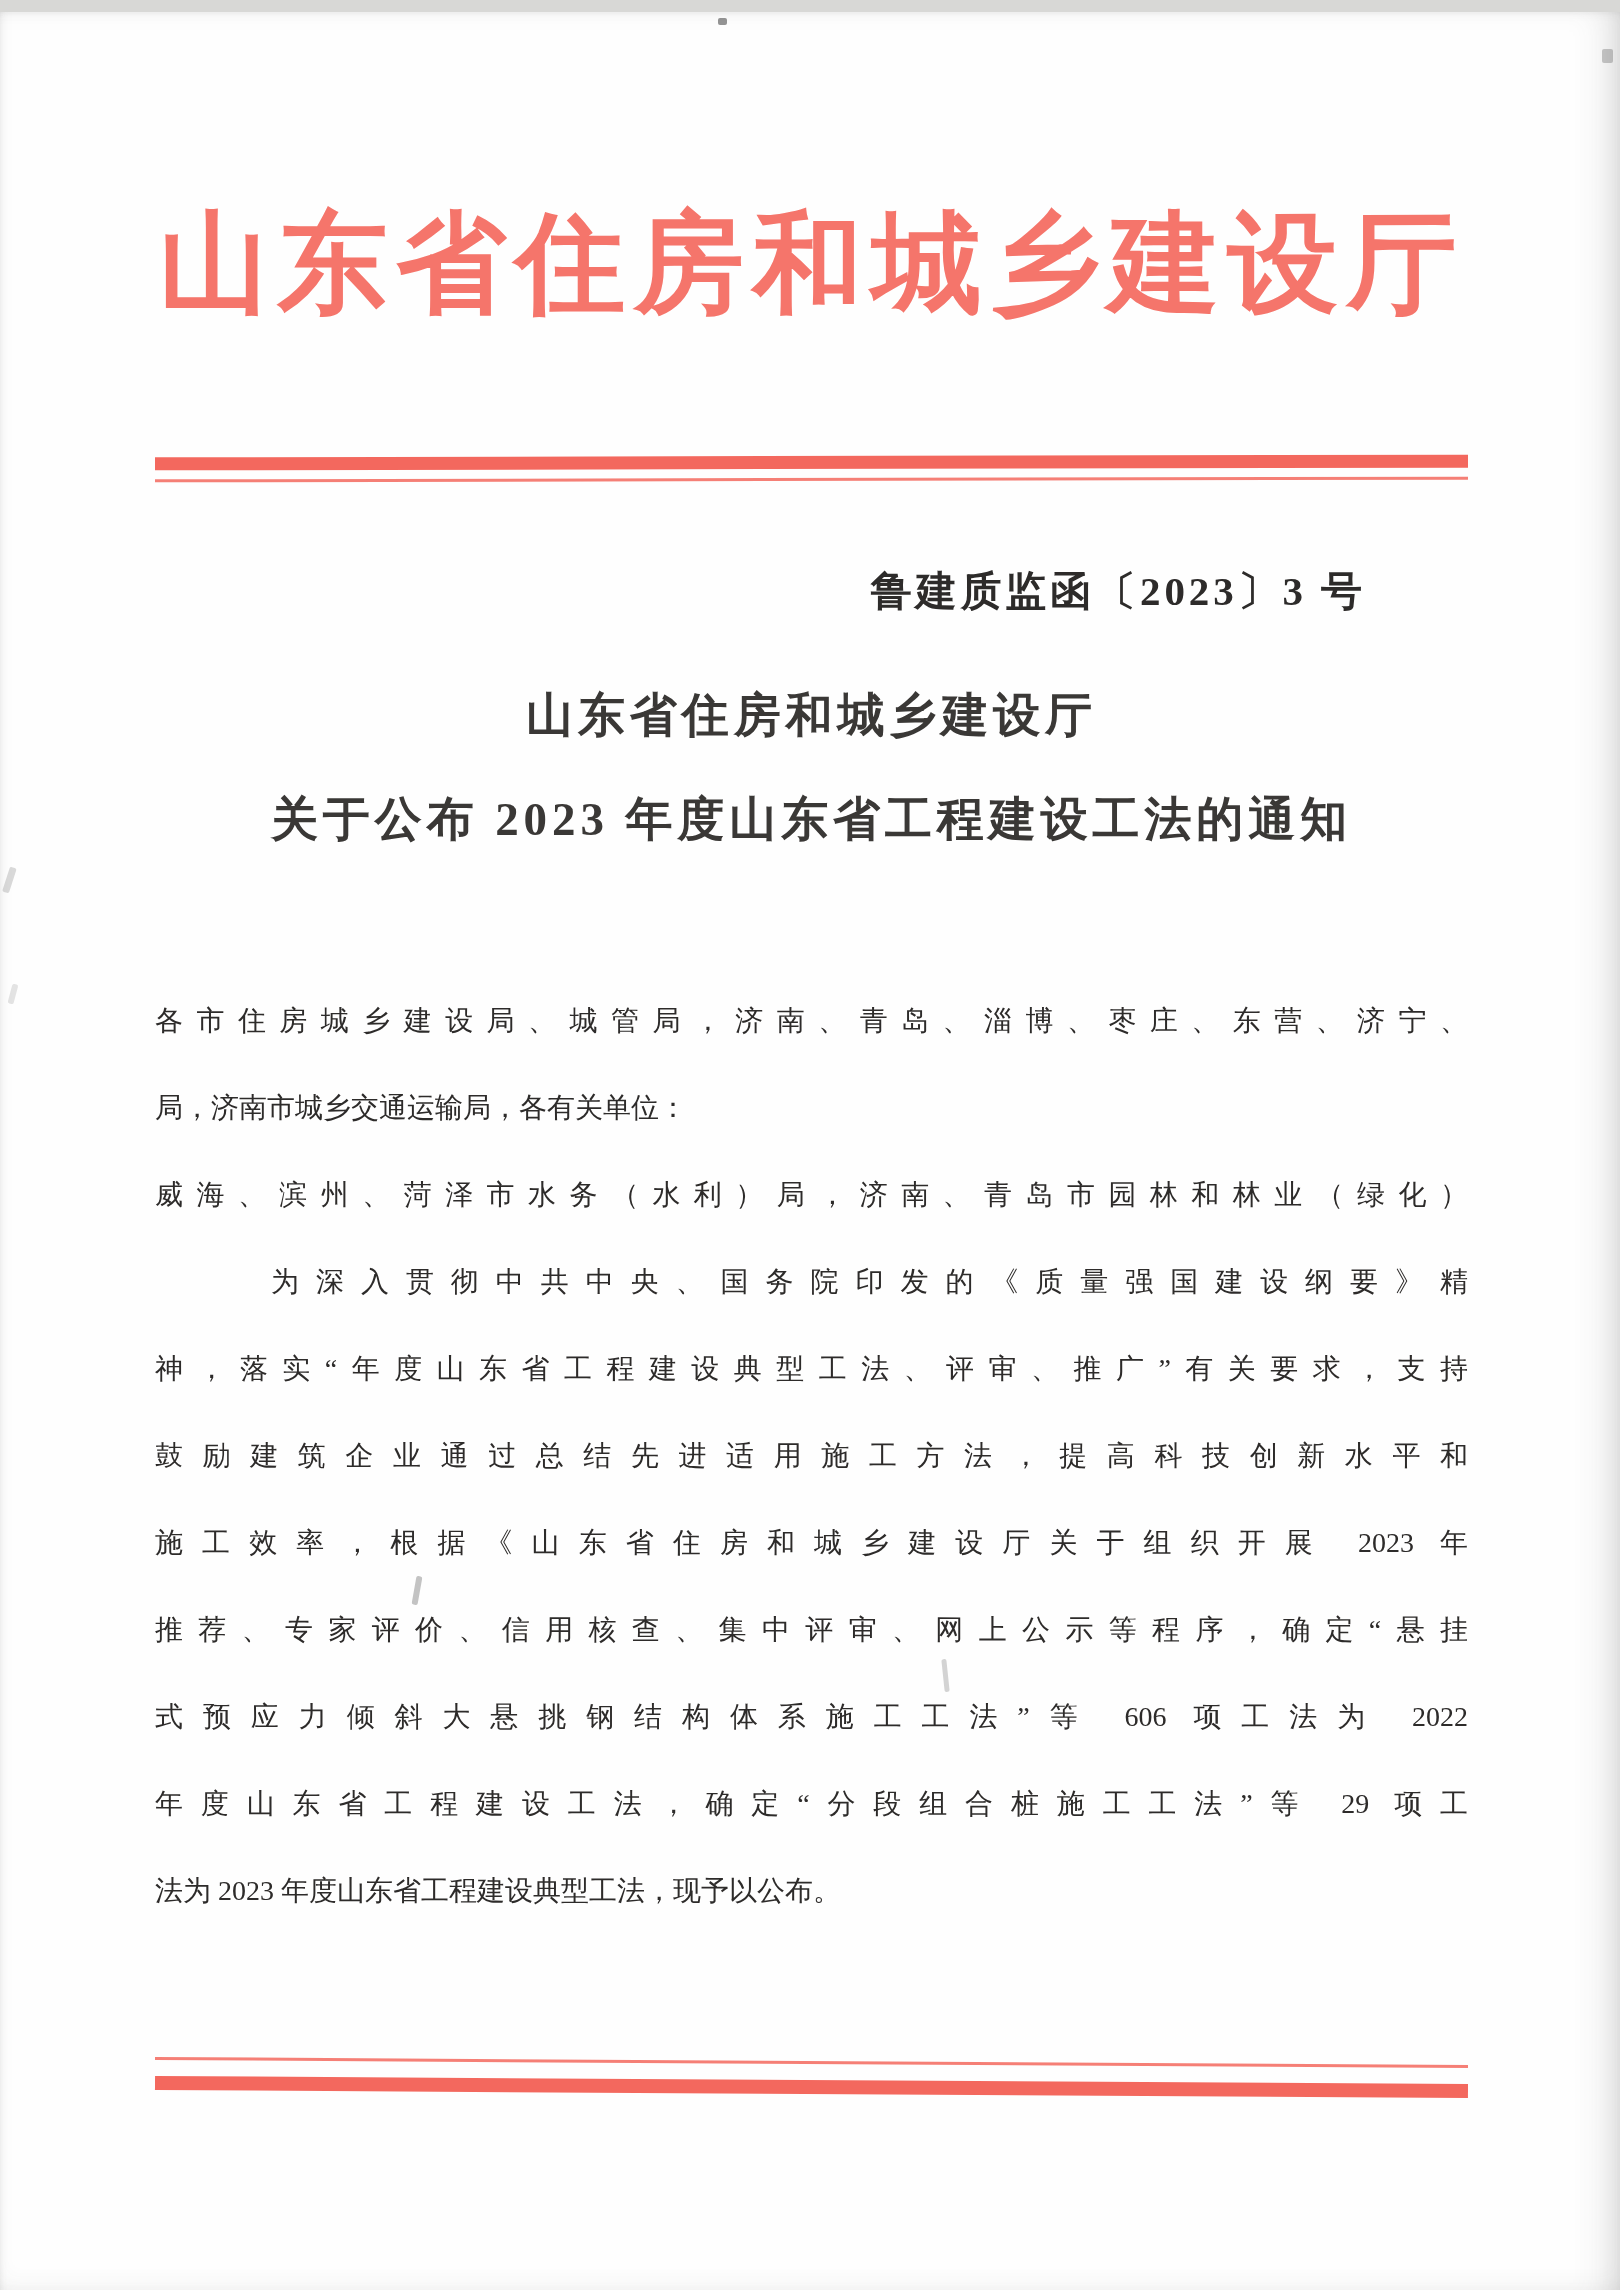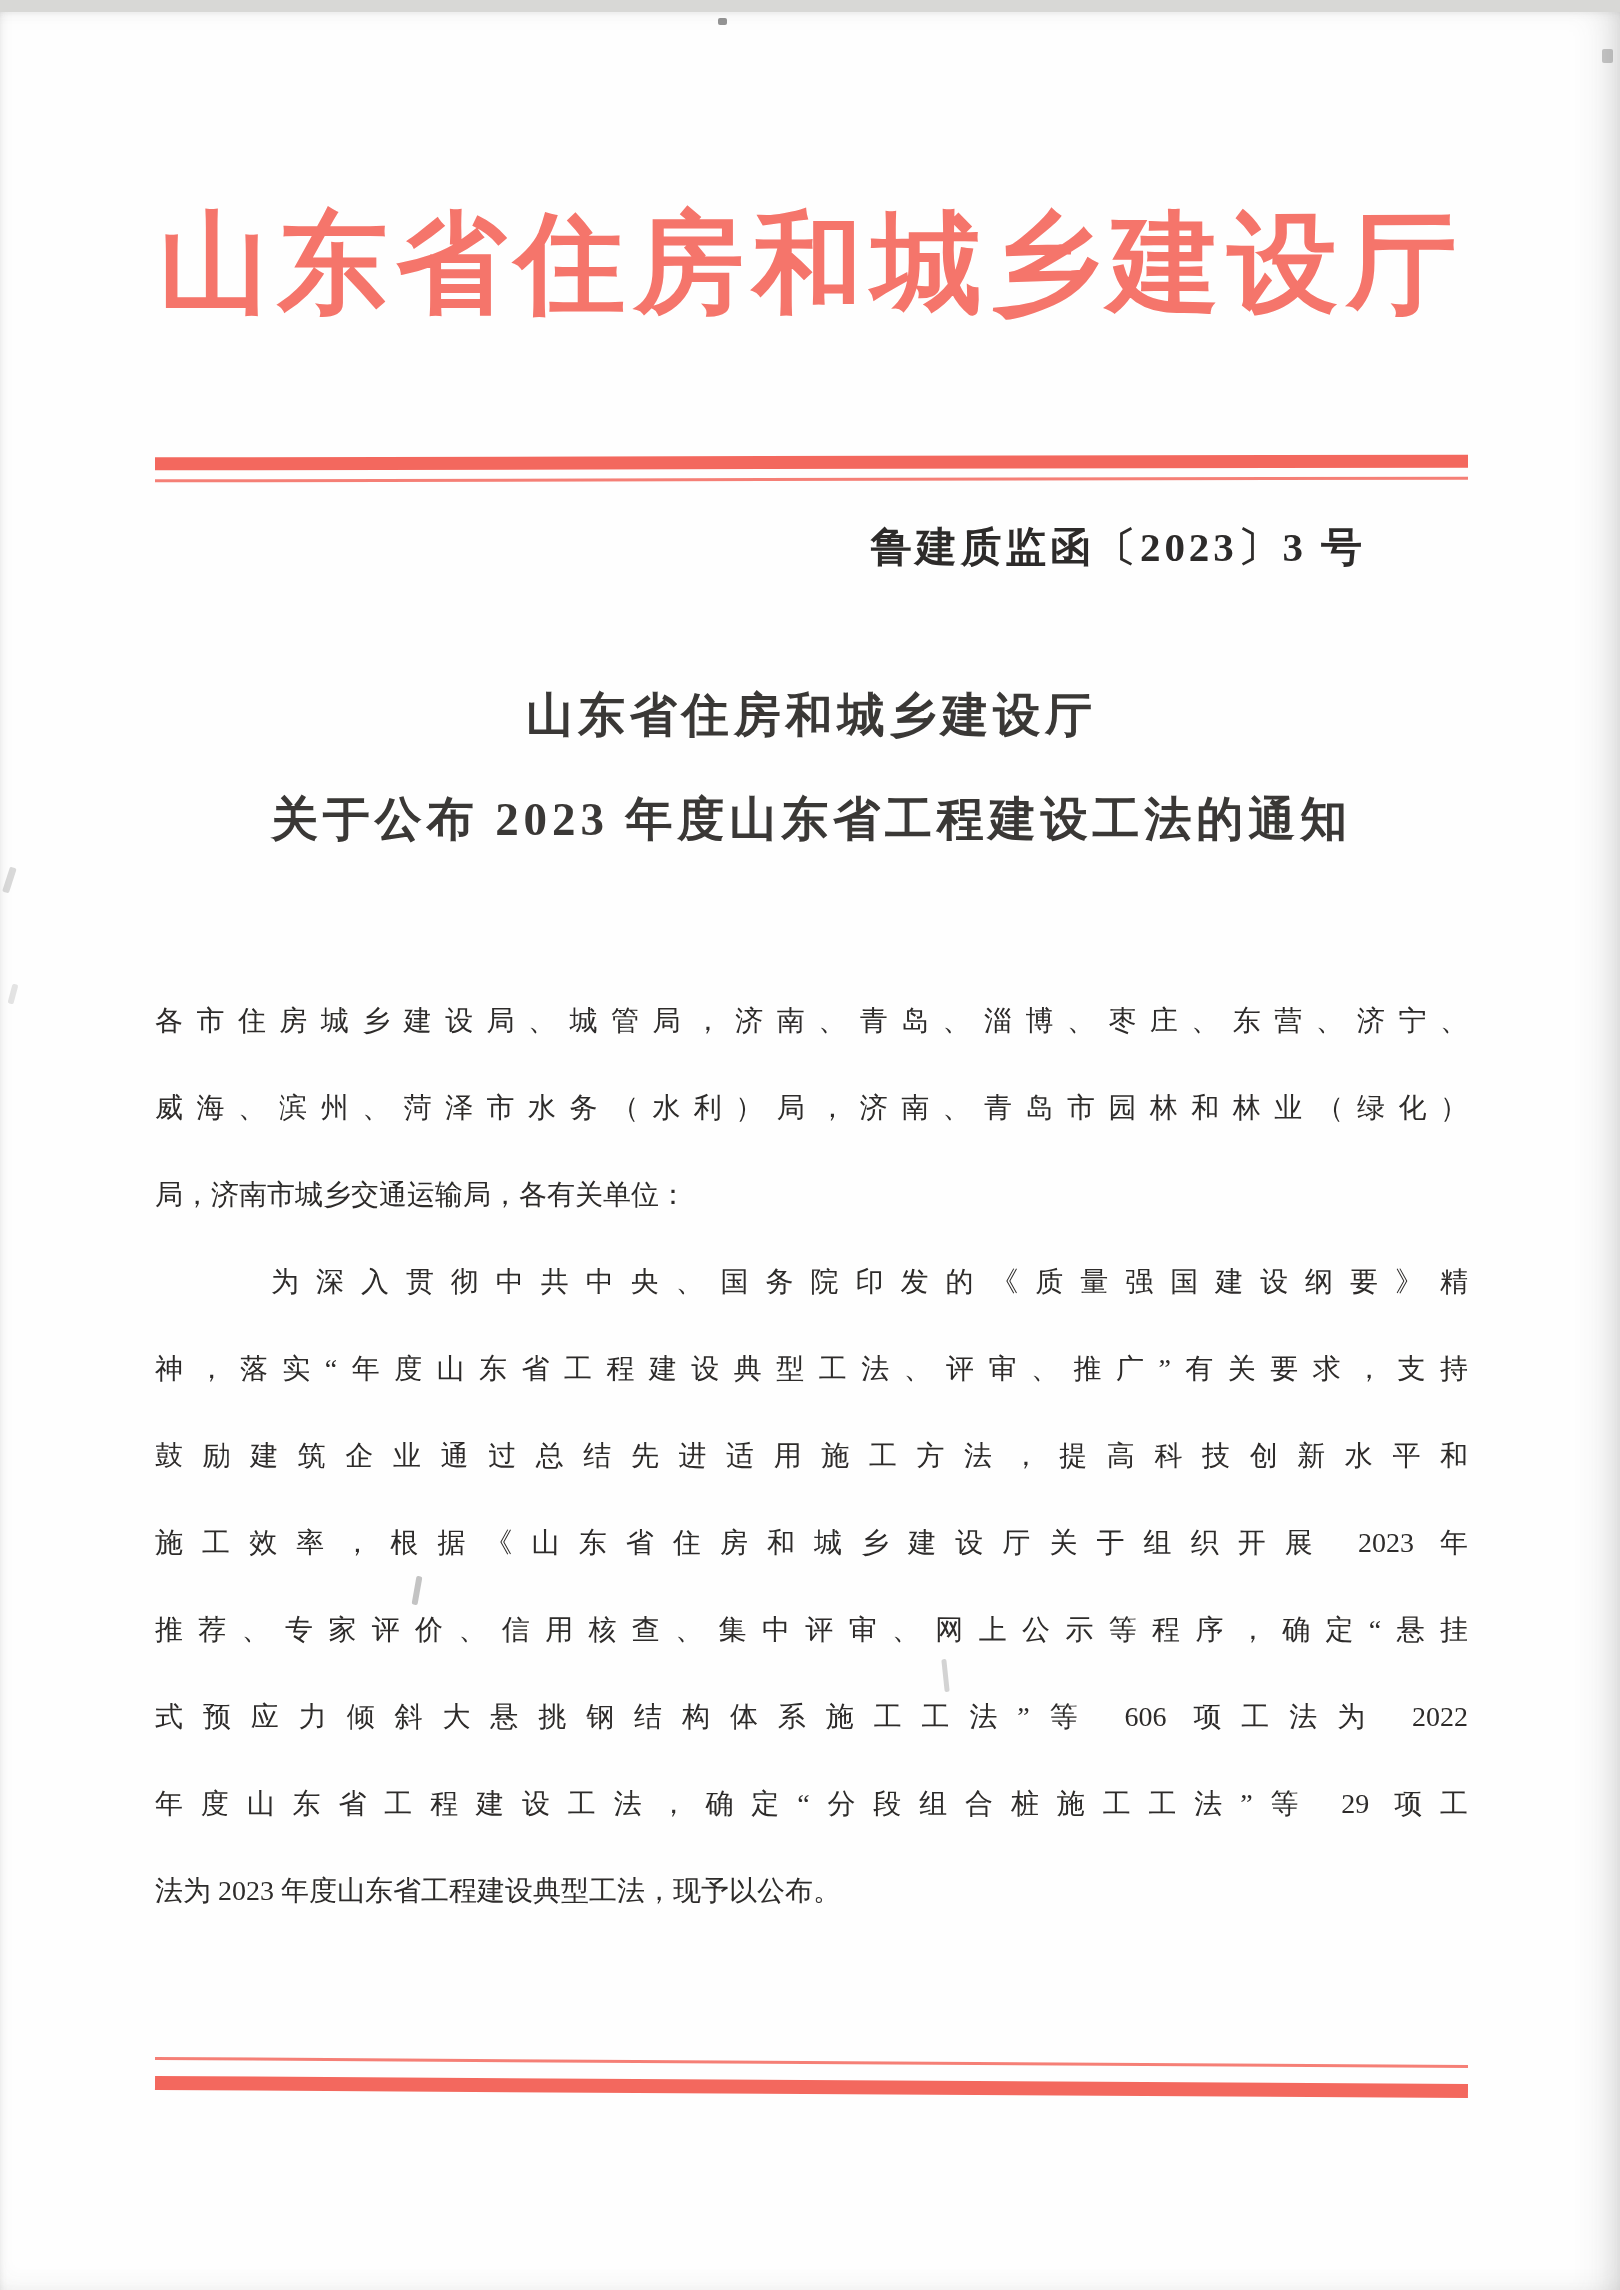--- a/index.html
+++ b/index.html
@@ -41,21 +41,21 @@
     width: 1313px;
     background: var(--rule-red, #f3685e);
   }
   .rule-top-thick  { top: 444px;  height: 12.7px; transform: rotate(-0.12deg); }
   .rule-top-thin   { top: 466px;  height: 2.9px;  transform: rotate(-0.12deg); opacity: 0.85; }
   .rule-bot-thin   { top: 2049px; height: 2.9px;  transform: rotate(0.35deg);  opacity: 0.85; }
   .rule-bot-thick  { top: 2068px; height: 13.7px; transform: rotate(0.35deg); }
   
   .doc-number {
     position: absolute;
-    top: 508px;
+    top: 552px;
     left: 155px;
     width: 1313px;
     text-align: right;
     padding-right: 102px;
     box-sizing: border-box;
     font-size: 41px;
     font-weight: bold;
     letter-spacing: 3.9px;
     color: var(--body-text, #2d2b2a);
     white-space: nowrap;
@@ -121,22 +121,22 @@
   <div class="rule rule-top-thin"></div>
 
   <div class="doc-number">鲁建质监函〔2023〕3 号</div>
 
   <div class="notice-title l1">山东省住房和城乡建设厅</div>
 
   <div class="notice-title l2">关于公布 2023 年度山东省工程建设工法的通知</div>
 
   <div class="body-block">
     <div class="tline just">各市住房城乡建设局、城管局，济南、青岛、淄博、枣庄、东营、济宁、</div>
+    <div class="tline">局，济南市城乡交通运输局，各有关单位：</div>
     <div class="tline just">威海、滨州、菏泽市水务（水利）局，济南、青岛市园林和林业（绿化）</div>
-    <div class="tline">局，济南市城乡交通运输局，各有关单位：</div>
     <div class="tline just indent">为深入贯彻中共中央、国务院印发的《质量强国建设纲要》精</div>
     <div class="tline just">神，落实“年度山东省工程建设典型工法、评审、推广”有关要求，支持</div>
     <div class="tline just">鼓励建筑企业通过总结先进适用施工方法，提高科技创新水平和</div>
     <div class="tline just">施工效率，根据《山东省住房和城乡建设厅关于组织开展 2023 年</div>
     <div class="tline just">推荐、专家评价、信用核查、集中评审、网上公示等程序，确定“悬挂</div>
     <div class="tline just">式预应力倾斜大悬挑钢结构体系施工工法”等 606 项工法为 2022</div>
     <div class="tline just">年度山东省工程建设工法，确定“分段组合桩施工工法”等 29 项工</div>
     <div class="tline">法为 2023 年度山东省工程建设典型工法，现予以公布。</div>
   </div>
 

